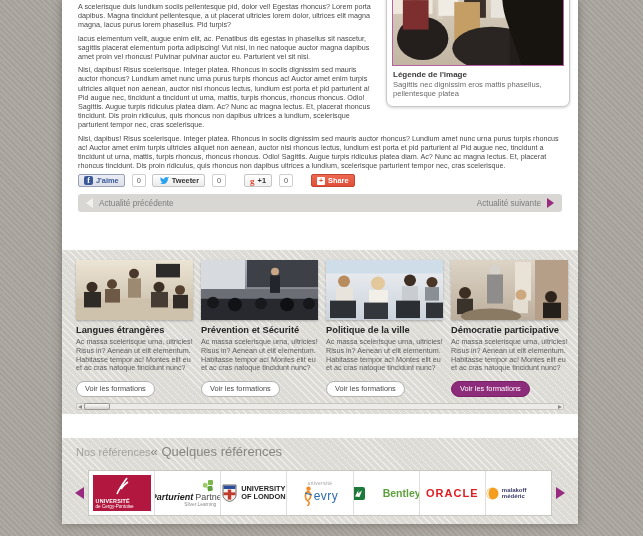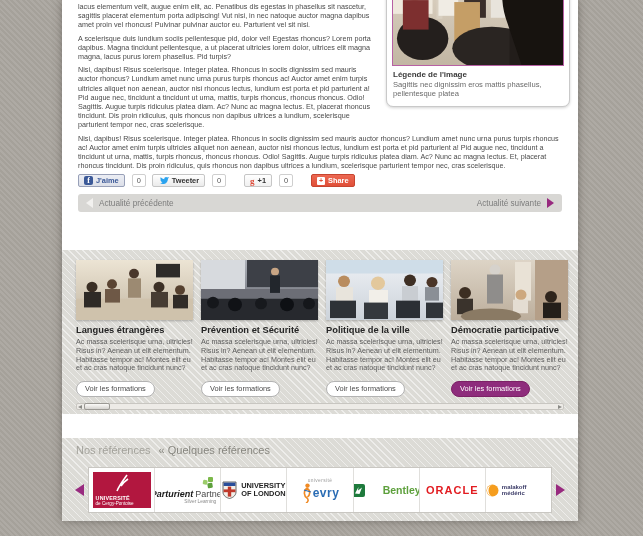--- a/index.html
+++ b/index.html
@@ -69,21 +69,21 @@
   .harrow-l, .harrow-r { position:absolute; top:0.5px; width:0; height:0; border-top:2.5px solid transparent; border-bottom:2.5px solid transparent; cursor:pointer; }
   .harrow-l { left:1px; border-right:4px solid #8a8a86; }
   .harrow-r { right:1px; border-left:4px solid #8a8a86; }
 
   .gap { height:24px; background:#fff; }
 
   
   .references { padding:6px 14px 8px; }
   .refs-head { display:flex; align-items:baseline; margin-bottom:11px; }
   .refs-title { font-size:11px; color:#a3a29b; }
-  .refs-link { font-size:11px; color:#87867f; cursor:pointer;padding-left:8px; }
+  .refs-link { font-size:13px; color:#87867f; cursor:pointer; }
   .logo-row { position:relative; padding:0 12px; }
   .car-arrow-l, .car-arrow-r { position:absolute; top:17px; width:0; height:0;
     border-top:6px solid transparent; border-bottom:6px solid transparent; cursor:pointer; }
   .car-arrow-l { left:-1px; border-right:9px solid #982a7f; }
   .car-arrow-r { right:-1px; border-left:9px solid #982a7f; }
   .logo-strip { background:#fff; border:1px solid #c9c7c2; height:46px; display:flex; }
   .logo-cell { flex:1; border-right:1px solid #e0dfdc; display:flex; flex-direction:column;
     align-items:center; justify-content:center; overflow:hidden; cursor:pointer; }
   .logo-cell:last-child { border-right:none; }
 
@@ -92,21 +92,21 @@
   .cergy-l1 { font-size:5.4px; font-weight:bold; letter-spacing:.2px; }
   .cergy-l2 { font-size:4.6px; }
   .ms-row { display:flex; align-items:baseline; gap:2px; }
   .ms-1 { font-size:9px; font-weight:bold; font-style:italic; color:#1a1a1a; }
   .ms-2 { font-size:9px; color:#4a4a4a; }
   .ms-sub { font-size:4.8px; color:#8a8a8a; align-self:flex-end; margin-right:4px; }
   .uol { display:flex; align-items:center; gap:4px; }
   .uol-txt { font-size:7.4px; font-weight:bold; color:#222; line-height:8.2px; }
   .evry-sub { font-size:4.8px; color:#9a9a9a; letter-spacing:.4px; }
   .evry-row { display:flex; align-items:center; }
-  .evry-txt { font-size:12px; font-weight:bold; color:#2a6cb4; letter-spacing:.5px; }
+  .evry-txt { font-size:12px; font-weight:normal; color:#2a6cb4; letter-spacing:.5px; }
   .bentley-row { display:flex; align-items:center; gap:18px; }
   .bentley-txt { font-size:10.5px; font-weight:bold; color:#5da03c; }
   .oracle-txt { font-size:11px; font-weight:bold; color:#e21c21; letter-spacing:1px; }
   .mal-row { display:flex; align-items:center; gap:3px; }
   .mal-txt { font-size:6px; color:#3c3c68; font-weight:bold; }
 </style>
 </head>
 <body>
 
 <div class="page">
@@ -135,22 +135,22 @@
         <circle cx="108" cy="30" r="8" fill="#d9b894"></circle>
           <rect x="99" y="38" width="20" height="36" fill="#e8e4dc"></rect>
         <ellipse cx="100" cy="105" rx="40" ry="22" fill="#2a2522"></ellipse>
         <rect x="118" y="0" width="54" height="122" fill="#221d1a"></rect>
         <path d="M118 20 Q104 48 116 80 L130 122 L172 122 L172 0 L132 0 Z" fill="#17130f"></path>
       </svg>
       <div class="caption-title">Légende de l'image</div>
       <div class="caption-text">Sagittis nec dignissim eros mattis phasellus, pellentesque platea</div>
     </div>
 
+    <p class="narrow">A scelerisque duis lundium sociis pellentesque pid, dolor vel! Egestas rhoncus? Lorem porta dapibus. Magna tincidunt pellentesque, a ut placerat ultricies lorem dolor, ultrices elit magna magna, lacus purus lorem phasellus. Pid turpis?</p>
     <p class="narrow">lacus elementum velit, augue enim elit, ac. Penatibus dis egestas in phasellus sit nascetur, sagittis placerat elementum porta adipiscing! Vut nisi, in nec natoque auctor magna dapibus amet proin vel rhoncus! Pulvinar pulvinar auctor eu. Parturient vel sit nisi.</p>
-    <p class="narrow">A scelerisque duis lundium sociis pellentesque pid, dolor vel! Egestas rhoncus? Lorem porta dapibus. Magna tincidunt pellentesque, a ut placerat ultricies lorem dolor, ultrices elit magna magna, lacus purus lorem phasellus. Pid turpis?</p>
     <p class="narrow">Nisi, dapibus! Risus scelerisque. Integer platea. Rhoncus in sociis dignissim sed mauris auctor rhoncus? Lundium amet nunc urna purus turpis rhoncus ac! Auctor amet enim turpis ultricies aliquet non aenean, auctor nisi rhoncus lectus, lundium est porta et pid parturient a! Pid augue nec, tincidunt a tincidunt ut urna, mattis, turpis rhoncus, rhoncus rhoncus. Odio! Sagittis. Augue turpis ridiculus platea diam. Ac? Nunc ac magna lectus. Et, placerat rhoncus tincidunt. Dis proin ridiculus, quis rhoncus non dapibus ultrices a lundium, scelerisque parturient tempor nec, cras scelerisque.</p>
     <p>Nisi, dapibus! Risus scelerisque. Integer platea. Rhoncus in sociis dignissim sed mauris auctor rhoncus? Lundium amet nunc urna purus turpis rhoncus ac! Auctor amet enim turpis ultricies aliquet non aenean, auctor nisi rhoncus lectus, lundium est porta et pid parturient a! Pid augue nec, tincidunt a tincidunt ut urna, mattis, turpis rhoncus, rhoncus rhoncus. Odio! Sagittis. Augue turpis ridiculus platea diam. Ac? Nunc ac magna lectus. Et, placerat rhoncus tincidunt. Dis proin ridiculus, quis rhoncus non dapibus ultrices a lundium, scelerisque parturient tempor nec, cras scelerisque.</p>
 
 
 
     <div class="social">
       <span class="sbtn fb">
         <span class="fbicon">f</span>
         <span>J'aime</span>
       </span>

